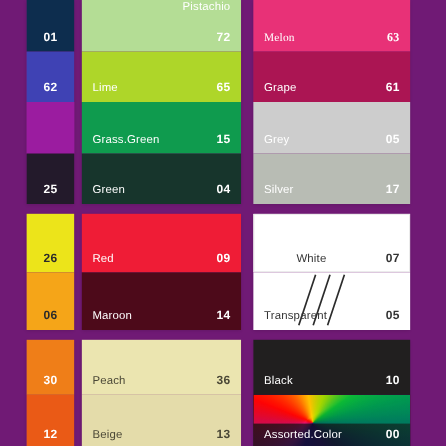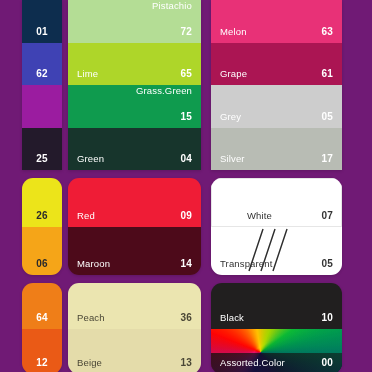--- a/index.html
+++ b/index.html
@@ -22,21 +22,21 @@
   #col-middle { left: 68px;  width: 133px; }
   #col-right  { left: 211px; width: 131px; }
 
   
   .group {
     position: relative;
     width: 100%;
     overflow: hidden;
     box-shadow: 0 1px 3px rgba(0,0,0,0.16);
   }
-  .group + .group { margin-top: 8px; border-radius: 11px; }
+  .group + .group { margin-top: 8px; }
 
   
   .group-a { height: 170px; }
   .group-b { height: 97px; }
   .group-c { height: 91px; }
 
   
   .swatch {
     position: relative;
     width: 100%;
@@ -135,38 +135,38 @@
       <div class="group group-b">
         <div class="swatch" style="background: rgb(236, 228, 26); color: rgb(43, 43, 43);">
           <span class="code">26</span>
         </div>
         <div class="swatch" style="background: rgb(245, 165, 24); color: rgb(43, 43, 43);">
           <span class="code">06</span>
         </div>
       </div>
       <div class="group group-c">
         <div class="swatch" style="background: rgb(239, 126, 24); color: rgb(255, 255, 255);">
-          <span class="code">64</span>
+          <span class="code">30</span>
         </div>
         <div class="swatch" style="background: rgb(234, 90, 22); color: rgb(255, 255, 255);">
           <span class="code">12</span>
         </div>
       </div>
     </div>
     <div class="column" id="col-middle">
       <div class="group group-a">
         <div class="swatch" style="background: rgb(180, 221, 149); color: rgb(255, 255, 255); flex-direction: column;">
           <span class="name">Pistachio</span>
           <span class="code">72</span>
         </div>
         <div class="swatch" style="background: rgb(174, 214, 41); color: rgb(255, 255, 255); gap: 20px;">
           <span class="name">Lime</span>
           <span class="code">65</span>
         </div>
-        <div class="swatch" style="background: rgb(15, 155, 78); color: rgb(255, 255, 255); flex-direction: column;">
+        <div class="swatch" style="background: rgb(15, 155, 78); color: rgb(255, 255, 255);">
           <span class="name">Grass.Green</span>
           <span class="code">15</span>
         </div>
         <div class="swatch" style="background: rgb(23, 53, 44); color: rgb(255, 255, 255);">
           <span class="name">Green</span>
           <span class="code">04</span>
         </div>
       </div>
       <div class="group group-b">
         <div class="swatch" style="background: rgb(239, 28, 54); color: rgb(255, 255, 255);">
@@ -184,21 +184,21 @@
           <span class="code">36</span>
         </div>
         <div class="swatch" style="background: rgb(228, 220, 170); color: rgb(74, 71, 54);">
           <span class="name">Beige</span>
           <span class="code">13</span>
         </div>
       </div>
     </div>
     <div class="column" id="col-right">
       <div class="group group-a">
-        <div class="swatch" style="background: rgb(232, 49, 119); color: rgb(255, 255, 255);">
+        <div class="swatch" style="background: rgb(232, 49, 119); color: rgb(255, 255, 255); font-family: Liberation Serif, serif;">
           <span class="name">Melon</span>
           <span class="code">63</span>
         </div>
         <div class="swatch" style="background: rgb(171, 21, 83); color: rgb(255, 255, 255);">
           <span class="name">Grape</span>
           <span class="code">61</span>
         </div>
         <div class="swatch" style="background: rgb(205, 205, 205); color: rgb(255, 255, 255);">
           <span class="name">Grey</span>
           <span class="code">05</span>

